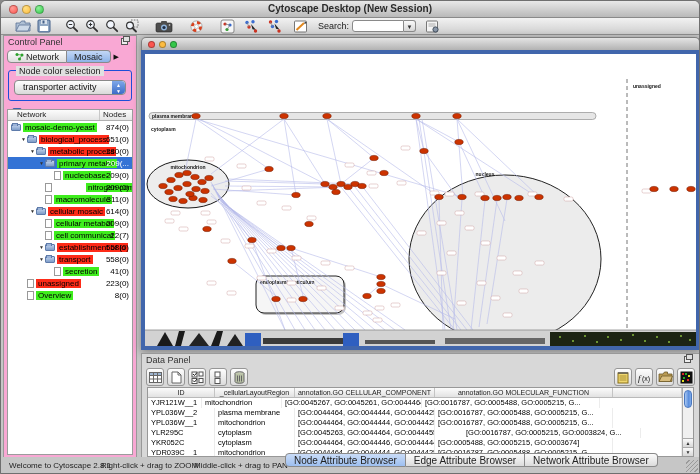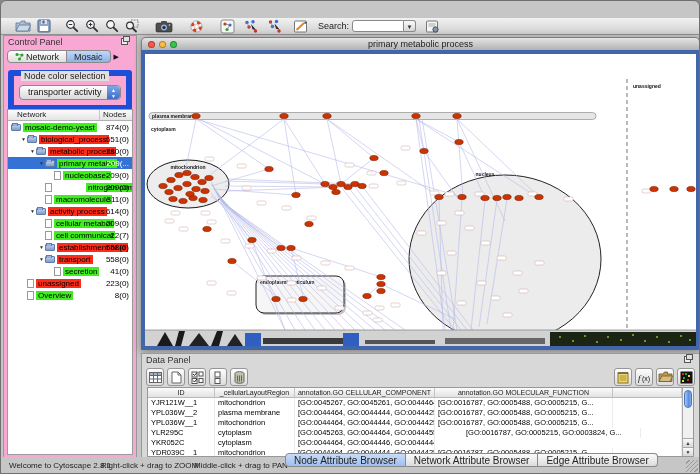--- a/index.html
+++ b/index.html
@@ -32,21 +32,21 @@
   .phead { position:relative; height:13px; font-size:9px; color:#333; padding:1px 4px; }
   .floatico { position:absolute; right:8px; top:2px; width:7px; height:7px; border:1px solid #555; background:#eee; }
   .floatico:after { content:''; position:absolute; right:-3px; top:-3px; width:5px; height:4px; border:1px solid #555; background:#e0e0e0; }
   .cptabs { display:flex; align-items:center; height:15px; padding:0 3px; }
   .seg { height:13px; line-height:12px; font-size:9px; padding:0 7px; border:1px solid #8a8a8a; border-left:none;
     background:linear-gradient(#fdfdfd,#dedede); color:#222; display:flex; align-items:center; gap:2px; }
   .seg:first-child { border-left:1px solid #8a8a8a; border-radius:4px 0 0 4px; }
   .seg.lastseg { border-radius:0 4px 4px 0; }
   .seg.on { background:linear-gradient(#c3d7f5,#8db3e8); }
   .tabarrow { margin-left:3px; font-size:7px; color:#111; }
-  .group { position:relative; margin:6px 4px 0; border:6px solid #1d4ed8; border-radius:3px; padding:9px 5px 5px; }
+  .group { position:relative; margin:6px 4px 0; border:1px solid #1d4ed8; border-radius:3px; padding:9px 5px 5px; }
   .group .legend { position:absolute; top:-5px; left:7px; background:#e0e0e0; padding:0 3px; font-size:9px; color:#222; }
   .combo { position:relative; height:15px; border:1px solid #8a8a8a; border-radius:4px; background:linear-gradient(#fefefe,#d9d9d9);
     font-size:9px; line-height:13px; padding-left:8px; color:#111; }
   .combo .step { position:absolute; right:0; top:0; bottom:0; width:13px; border-radius:0 4px 4px 0;
     background:linear-gradient(#7fa8e8,#3c6cc8); color:#fff; font-size:5px; line-height:6px; text-align:center; padding-top:1px; }
   .checkrow { display:flex; align-items:center; gap:4px; margin:7px 0 0 8px; }
   .checkbox { width:10px; height:10px; border-radius:2px; border:1px solid #3b62ab;
     background:linear-gradient(#7da6ec,#3f6fd0); color:#fff; font-size:8px; line-height:9px; text-align:center; font-weight:bold; }
   .checklbl { font-size:9px; color:#111; }
   .treebox { position:absolute; left:3px; right:3px; top:73px; bottom:3px; background:#fff; border:1px solid #9c9c9c; overflow:hidden; }
@@ -108,20 +108,26 @@
   .status-item { position:absolute; top:4px; font-size:8px; color:#222; }
   .status-item.s0 { left:8px; } .status-item.s1 { left:100px; } .status-item.s2 { left:193px; }
   .grip { position:absolute; right:1px; bottom:1px; width:12px; height:12px;
     background:repeating-linear-gradient(135deg, transparent 0 2px, #9a9a9a 2px 3px); }
 </style>
 </head>
 <body>
 
 <div class="window">
 
+  <div class="titlebar">
+    <span class="tl r"></span>
+    <span class="tl y"></span>
+    <span class="tl g"></span>
+    <div class="wtitle">Cytoscape Desktop (New Session)</div>
+  </div>
 
   <div class="toolbar">
     <span class="tbi" style="margin-left:14px">
       <svg width="16" height="14">
           <path d="M1 4 h4 l1.5-2 h3.5 v2 h5 v8 h-14 z" fill="#aebfd4" stroke="#5a7294" stroke-width="0.8"></path>
           <path d="M1 12 l3-6 h11.5 l-2.5 6 z" fill="#cdd9e8" stroke="#5a7294" stroke-width="0.8"></path>
         </svg>
       </span>
     <span class="tbi" style="margin-left:6px">
       <svg width="14" height="14">
@@ -297,21 +303,21 @@
             <span class="cnt">209(0)</span>
           </div>
           <div class="trow" style="padding-left: 37px;">
             <span class="tico file"></span>
             <span class="chip green">macromolecule</span>
             <span class="cnt">311(0)</span>
           </div>
           <div class="trow" style="padding-left: 21px;">
             <span class="texp">▼</span>
             <span class="tico folder"></span>
-            <span class="chip red">activity process</span>
+            <span class="chip red">cellular mosaic</span>
             <span class="cnt">614(0)</span>
           </div>
           <div class="trow" style="padding-left: 37px;">
             <span class="tico file"></span>
             <span class="chip green">cellular metabol</span>
             <span class="cnt">209(0)</span>
           </div>
           <div class="trow" style="padding-left: 37px;">
             <span class="tico file"></span>
             <span class="chip green">cell communicat</span>
@@ -346,21 +352,20 @@
           </div>
         </div>
     </div>
   </div>
 
   <div class="netwin">
     <div class="ntitle">
       <span class="ntl r"></span>
       <span class="ntl y"></span>
       <span class="ntl g"></span>
-      <div class="ntext">primary metabolic process</div>
     </div>
     <div class="nbody">
       <div class="canvas">
         <svg viewBox="0 0 551 292" preserveAspectRatio="none">
 
           <rect x="4" y="58.5" width="447" height="7" rx="3.5" fill="#e6e6e6" stroke="#9a9a9a" stroke-width="0.8"></rect>
           <text x="7" y="64" font-size="5" font-weight="bold" fill="#111">plasma membrane</text>
           <text x="6" y="77" font-size="5" font-weight="bold" fill="#111">cytoplasm</text>
           <ellipse cx="43" cy="130" rx="41" ry="24" fill="#ededed" stroke="#1a1a1a" stroke-width="1"></ellipse>
           <text x="43" y="115" font-size="5" font-weight="bold" fill="#111" text-anchor="middle">mitochondrion</text>
@@ -666,21 +671,21 @@
       <div class="tcols">
         <div class="thr" id="table-head">
             <span class="th" style="width: 67px;">ID</span>
             <span class="th" style="width: 80px;">_cellularLayoutRegion</span>
             <span class="th" style="width: 140px;">annotation.GO CELLULAR_COMPONENT</span>
             <span class="th" style="width: 178px;">annotation.GO MOLECULAR_FUNCTION</span>
             <span class="th" style="flex: 1 1 0%;"></span>
           </div>
         <div id="table-rows">
             <div class="tr">
-              <span class="td" style="width: 67px;">YJR121W__1</span>
+              <span class="td" style="width: 54px;">YJR121W__1</span>
               <span class="td" style="width: 80px;">mitochondrion</span>
               <span class="td" style="width: 140px;">[GO:0045267, GO:0045261, GO:0044464, G...</span>
               <span class="td" style="width: 178px;">[GO:0016787, GO:0005488, GO:0005215, G...</span>
               <span class="td" style="flex: 1 1 0%;"></span>
             </div>
             <div class="tr">
               <span class="td" style="width: 67px;">YPL036W__2</span>
               <span class="td" style="width: 80px;">plasma membrane</span>
               <span class="td" style="width: 140px;">[GO:0044464, GO:0044444, GO:0044425, G...</span>
               <span class="td" style="width: 178px;">[GO:0016787, GO:0005488, GO:0005215, G...</span>
@@ -697,20 +702,21 @@
               <span class="td" style="width: 67px;">YLR295C</span>
               <span class="td" style="width: 80px;">cytoplasm</span>
               <span class="td" style="width: 140px;">[GO:0045263, GO:0044464, GO:0044455, G...</span>
               <span class="td" style="width: 178px; margin-left: 28px;">[GO:0016787, GO:0005215, GO:0003824, G...</span>
               <span class="td" style="flex: 1 1 0%;"></span>
             </div>
             <div class="tr">
               <span class="td" style="width: 67px;">YKR052C</span>
               <span class="td" style="width: 80px;">cytoplasm</span>
               <span class="td" style="width: 140px;">[GO:0044464, GO:0044446, GO:0044444, G...</span>
+              <span class="td" style="width: 178px;">[GO:0005488, GO:0005215, GO:0003674]</span>
               <span class="td" style="flex: 1 1 0%;"></span>
             </div>
             <div class="tr">
               <span class="td" style="width: 67px;">YDR039C__1</span>
               <span class="td" style="width: 80px;">mitochondrion</span>
               <span class="td" style="width: 140px;">[GO:0044464, GO:0044444, GO:0044425, G...</span>
               <span class="td" style="width: 178px;">[GO:0016787, GO:0005488, GO:0005215, G...</span>
               <span class="td" style="flex: 1 1 0%;"></span>
             </div>
           </div>
@@ -718,22 +724,22 @@
       <div class="vscroll">
         <div class="vthumb"></div>
         <div class="varrow va-up">▲</div>
         <div class="varrow va-dn">▼</div>
       </div>
     </div>
   </div>
 
   <div class="btabs" id="bottom-tabs">
       <span class="btab on">Node Attribute Browser</span>
+      <span class="btab">Edge Attribute Browser</span>
       <span class="btab">Network Attribute Browser</span>
-      <span class="btab">Edge Attribute Browser</span>
     </div>
 
   <div class="statusbar">
     <span class="grip"></span>
   <span class="status-item s0">Welcome to Cytoscape 2.8.1</span>
       <span class="status-item s1">Right-click + drag to ZOOM</span>
       <span class="status-item s2">Middle-click + drag to PAN</span>
     </div>
 </div>
 

